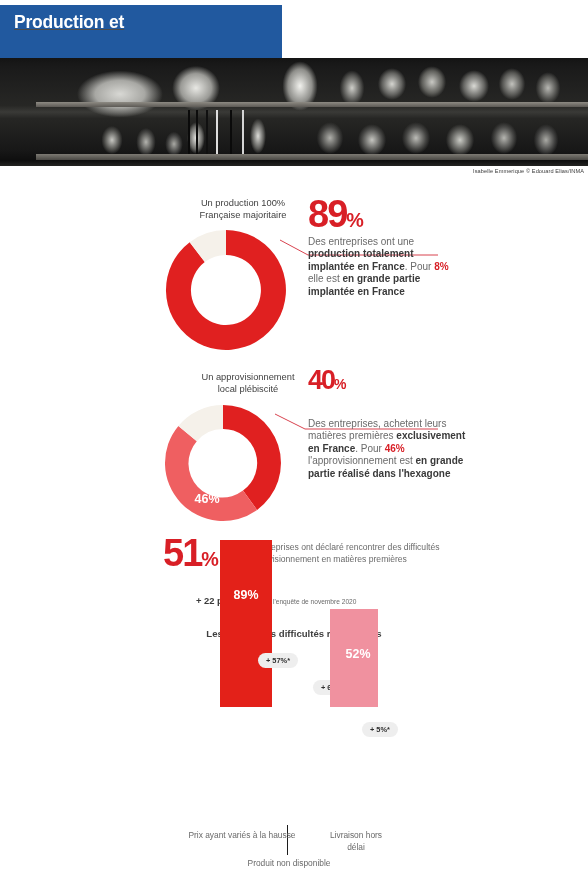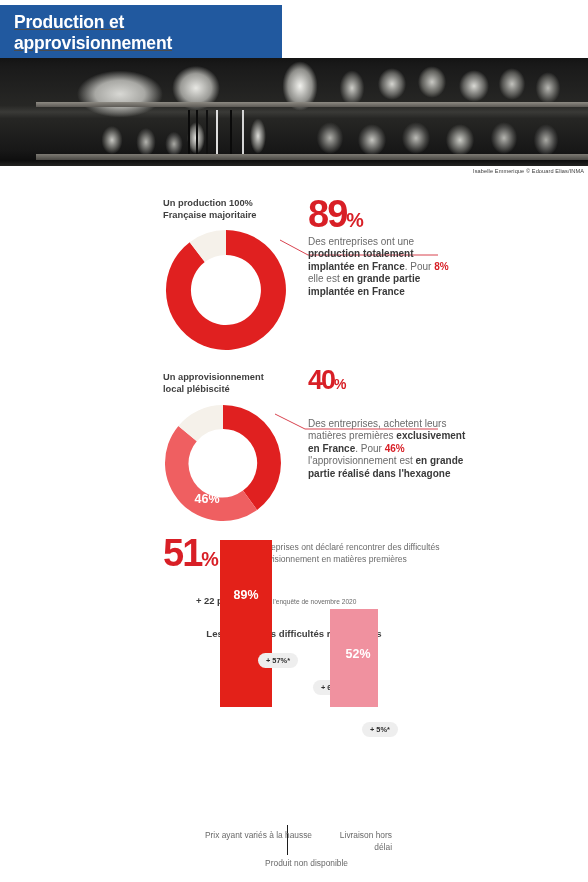--- a/index.html
+++ b/index.html
@@ -95,23 +95,24 @@
     right: 4px; top: 168px;
     font-size: 5.6px;
     color: #3b3b3b;
     letter-spacing: 0.1px;
   }
 
   
   .sec-title {
     position: absolute;
     font-size: 9.3px;
-    font-weight: bold;
+    font-weight: normal;
     color: #3f3f3f;
     line-height: 12px;
+    text-align: center;
   }
   .bigpct {
     position: absolute;
     font-weight: bold;
     color: #d81f26;
     letter-spacing: -2px;
     line-height: 1;
   }
   .bigpct .unit { font-size: 0.52em; letter-spacing: -1px; }
 
@@ -180,21 +181,21 @@
     border-radius: 9px;
     font-size: 7.4px;
     font-weight: bold;
     color: #2e2e2e;
     padding: 3px 8px;
     white-space: nowrap;
     line-height: 9px;
   }
   .cat-label {
     position: absolute;
-    text-align: right;
+    text-align: center;
     font-size: 8.4px;
     line-height: 11.5px;
     color: #6a6a6a;
   }
   #tick {
     position: absolute;
     left: 137px; top: 175px;
     width: 1px; height: 30px;
     background: #1c1c1c;
   }
@@ -203,21 +204,20 @@
 <body>
 
 <div id="hero">
   <div id="hero-photo">
     <div id="hero-photo-shelf1"></div>
     <div id="hero-photo-shelf2"></div>
     <div id="hero-brushes"></div>
   </div>
   <div id="hero-title-box">
     <div class="line">Production et</div>
-    <div class="line">approvisionnement</div>
   </div>
   <div id="hero-caption">Isabelle Emmerique © Edouard Elias/INMA</div>
 </div>
 
 <div class="sec-title" style="left:163px; top:197px; width:160px;">
   <div>Un production 100%</div>
   <div>Française majoritaire</div>
 </div>
 
 <svg class="leader" style="left:160px; top:224px;" width="132" height="132">

